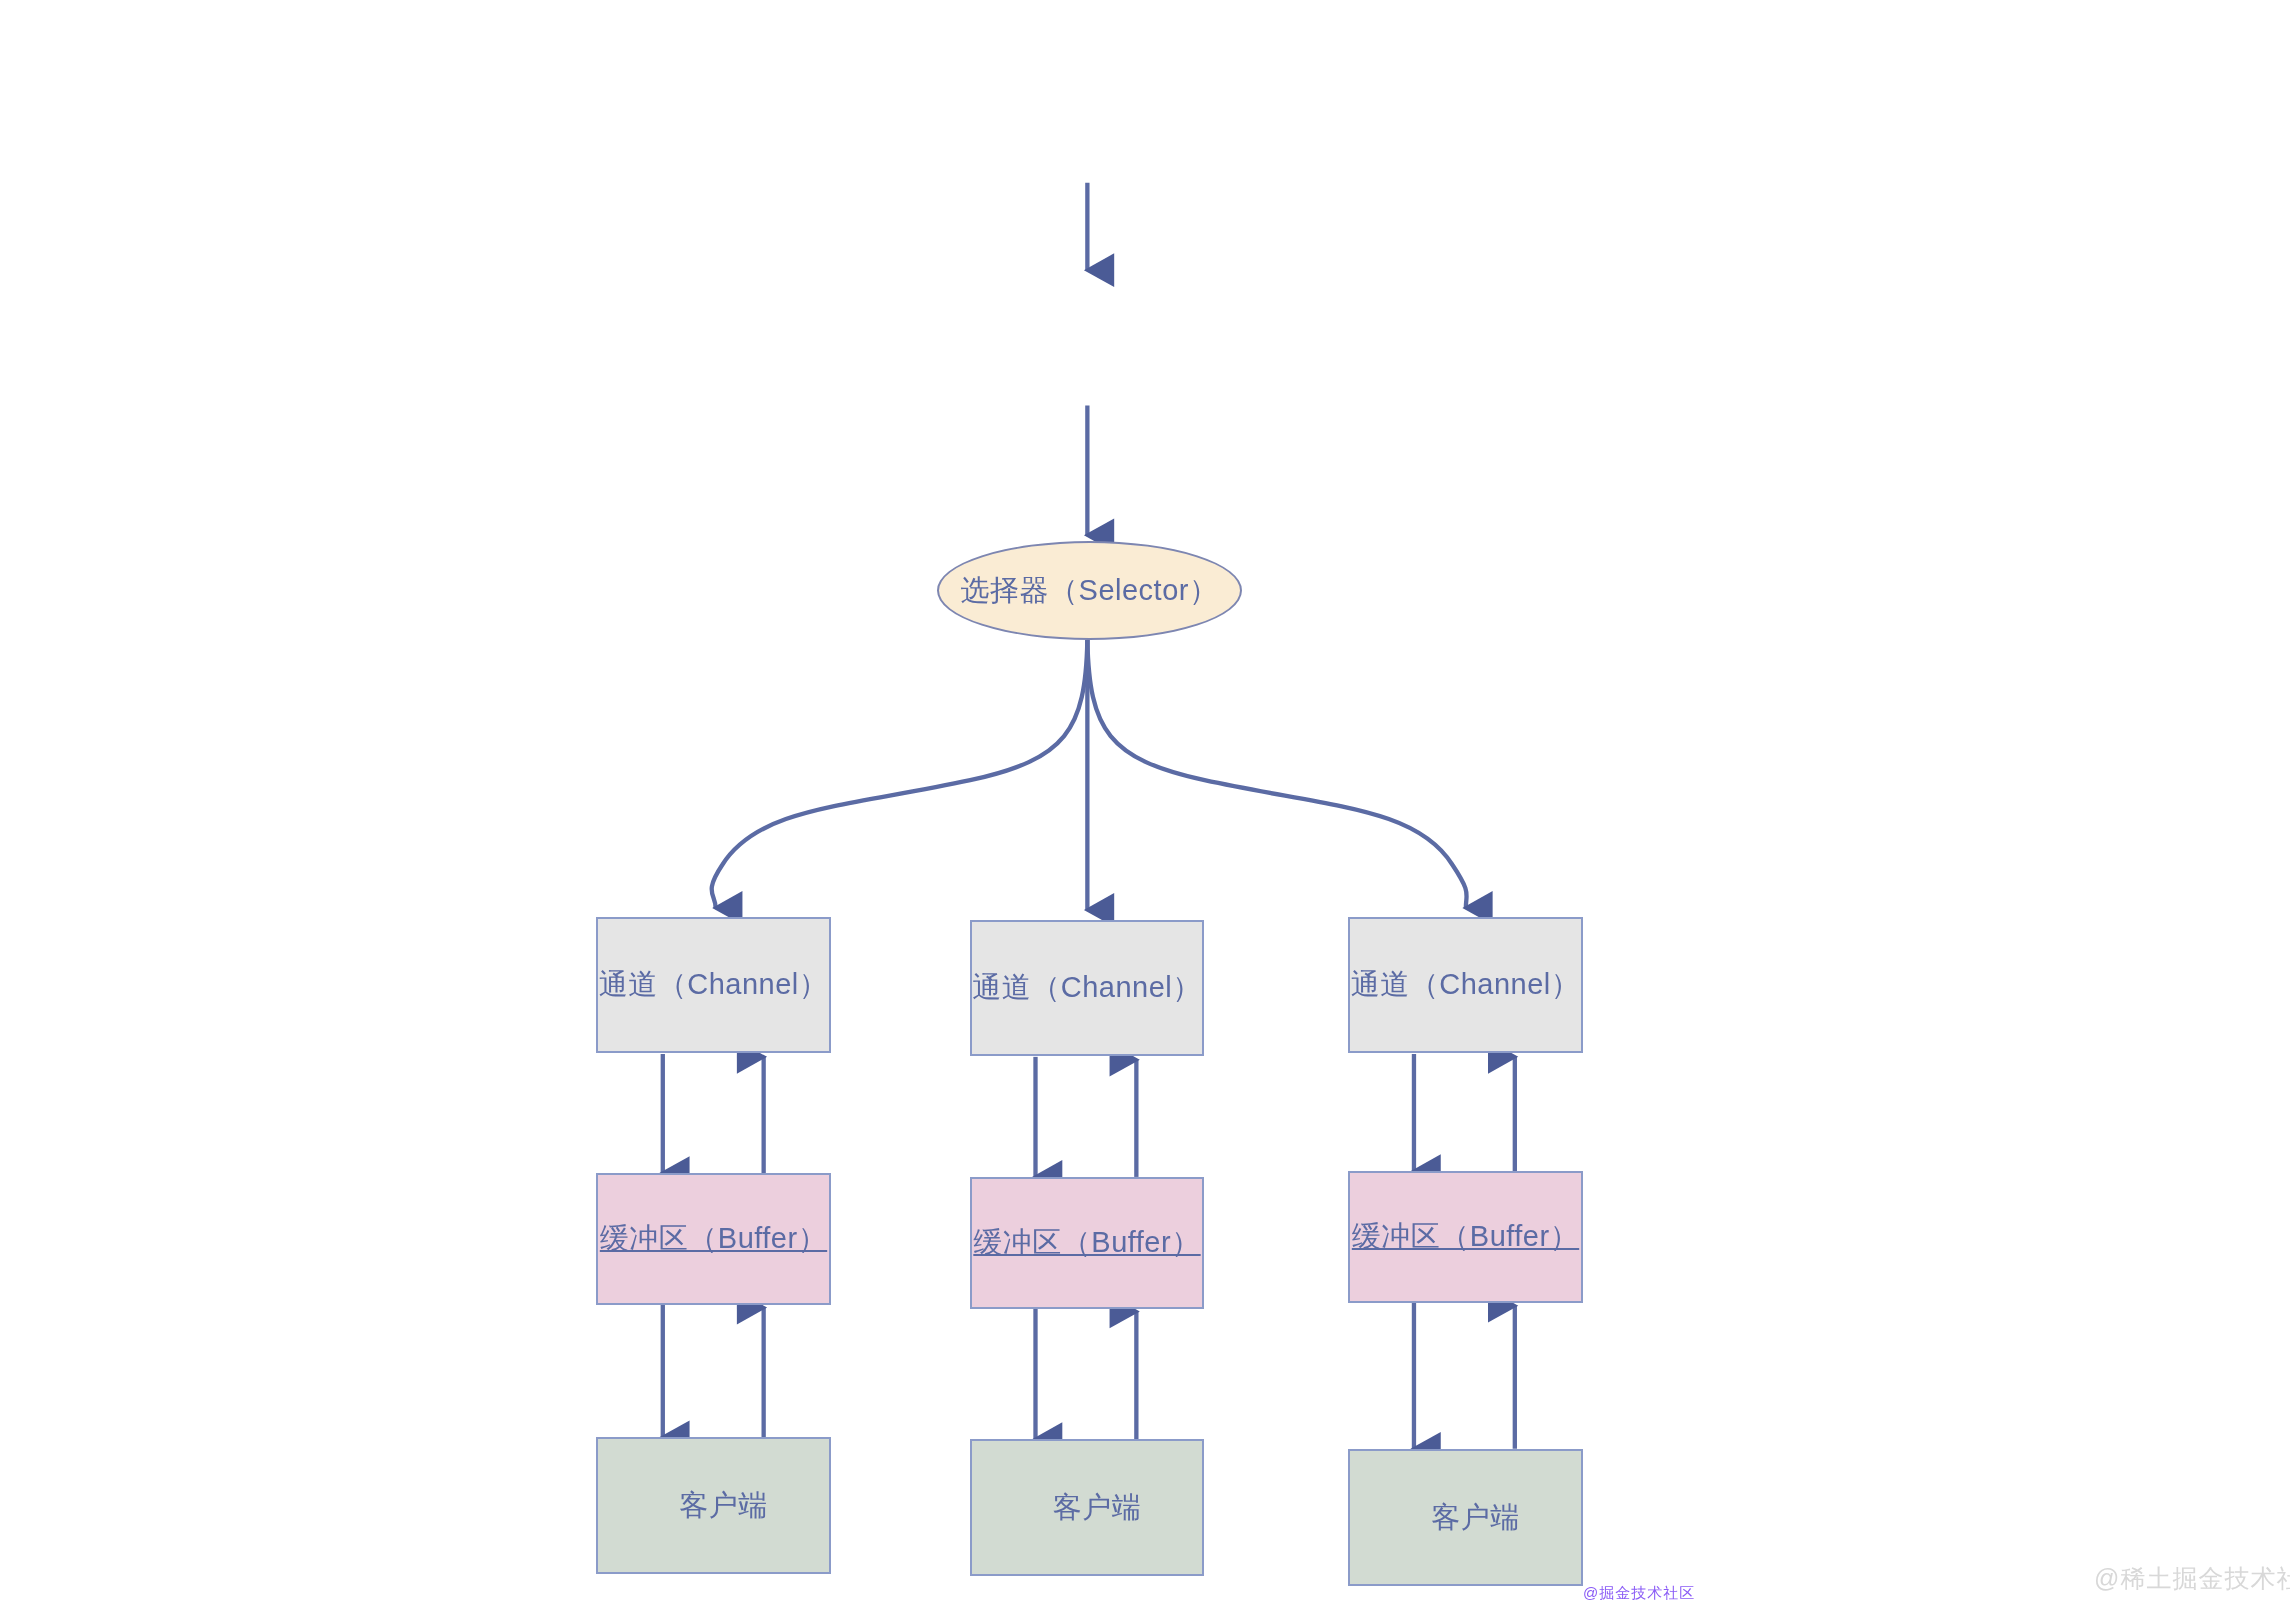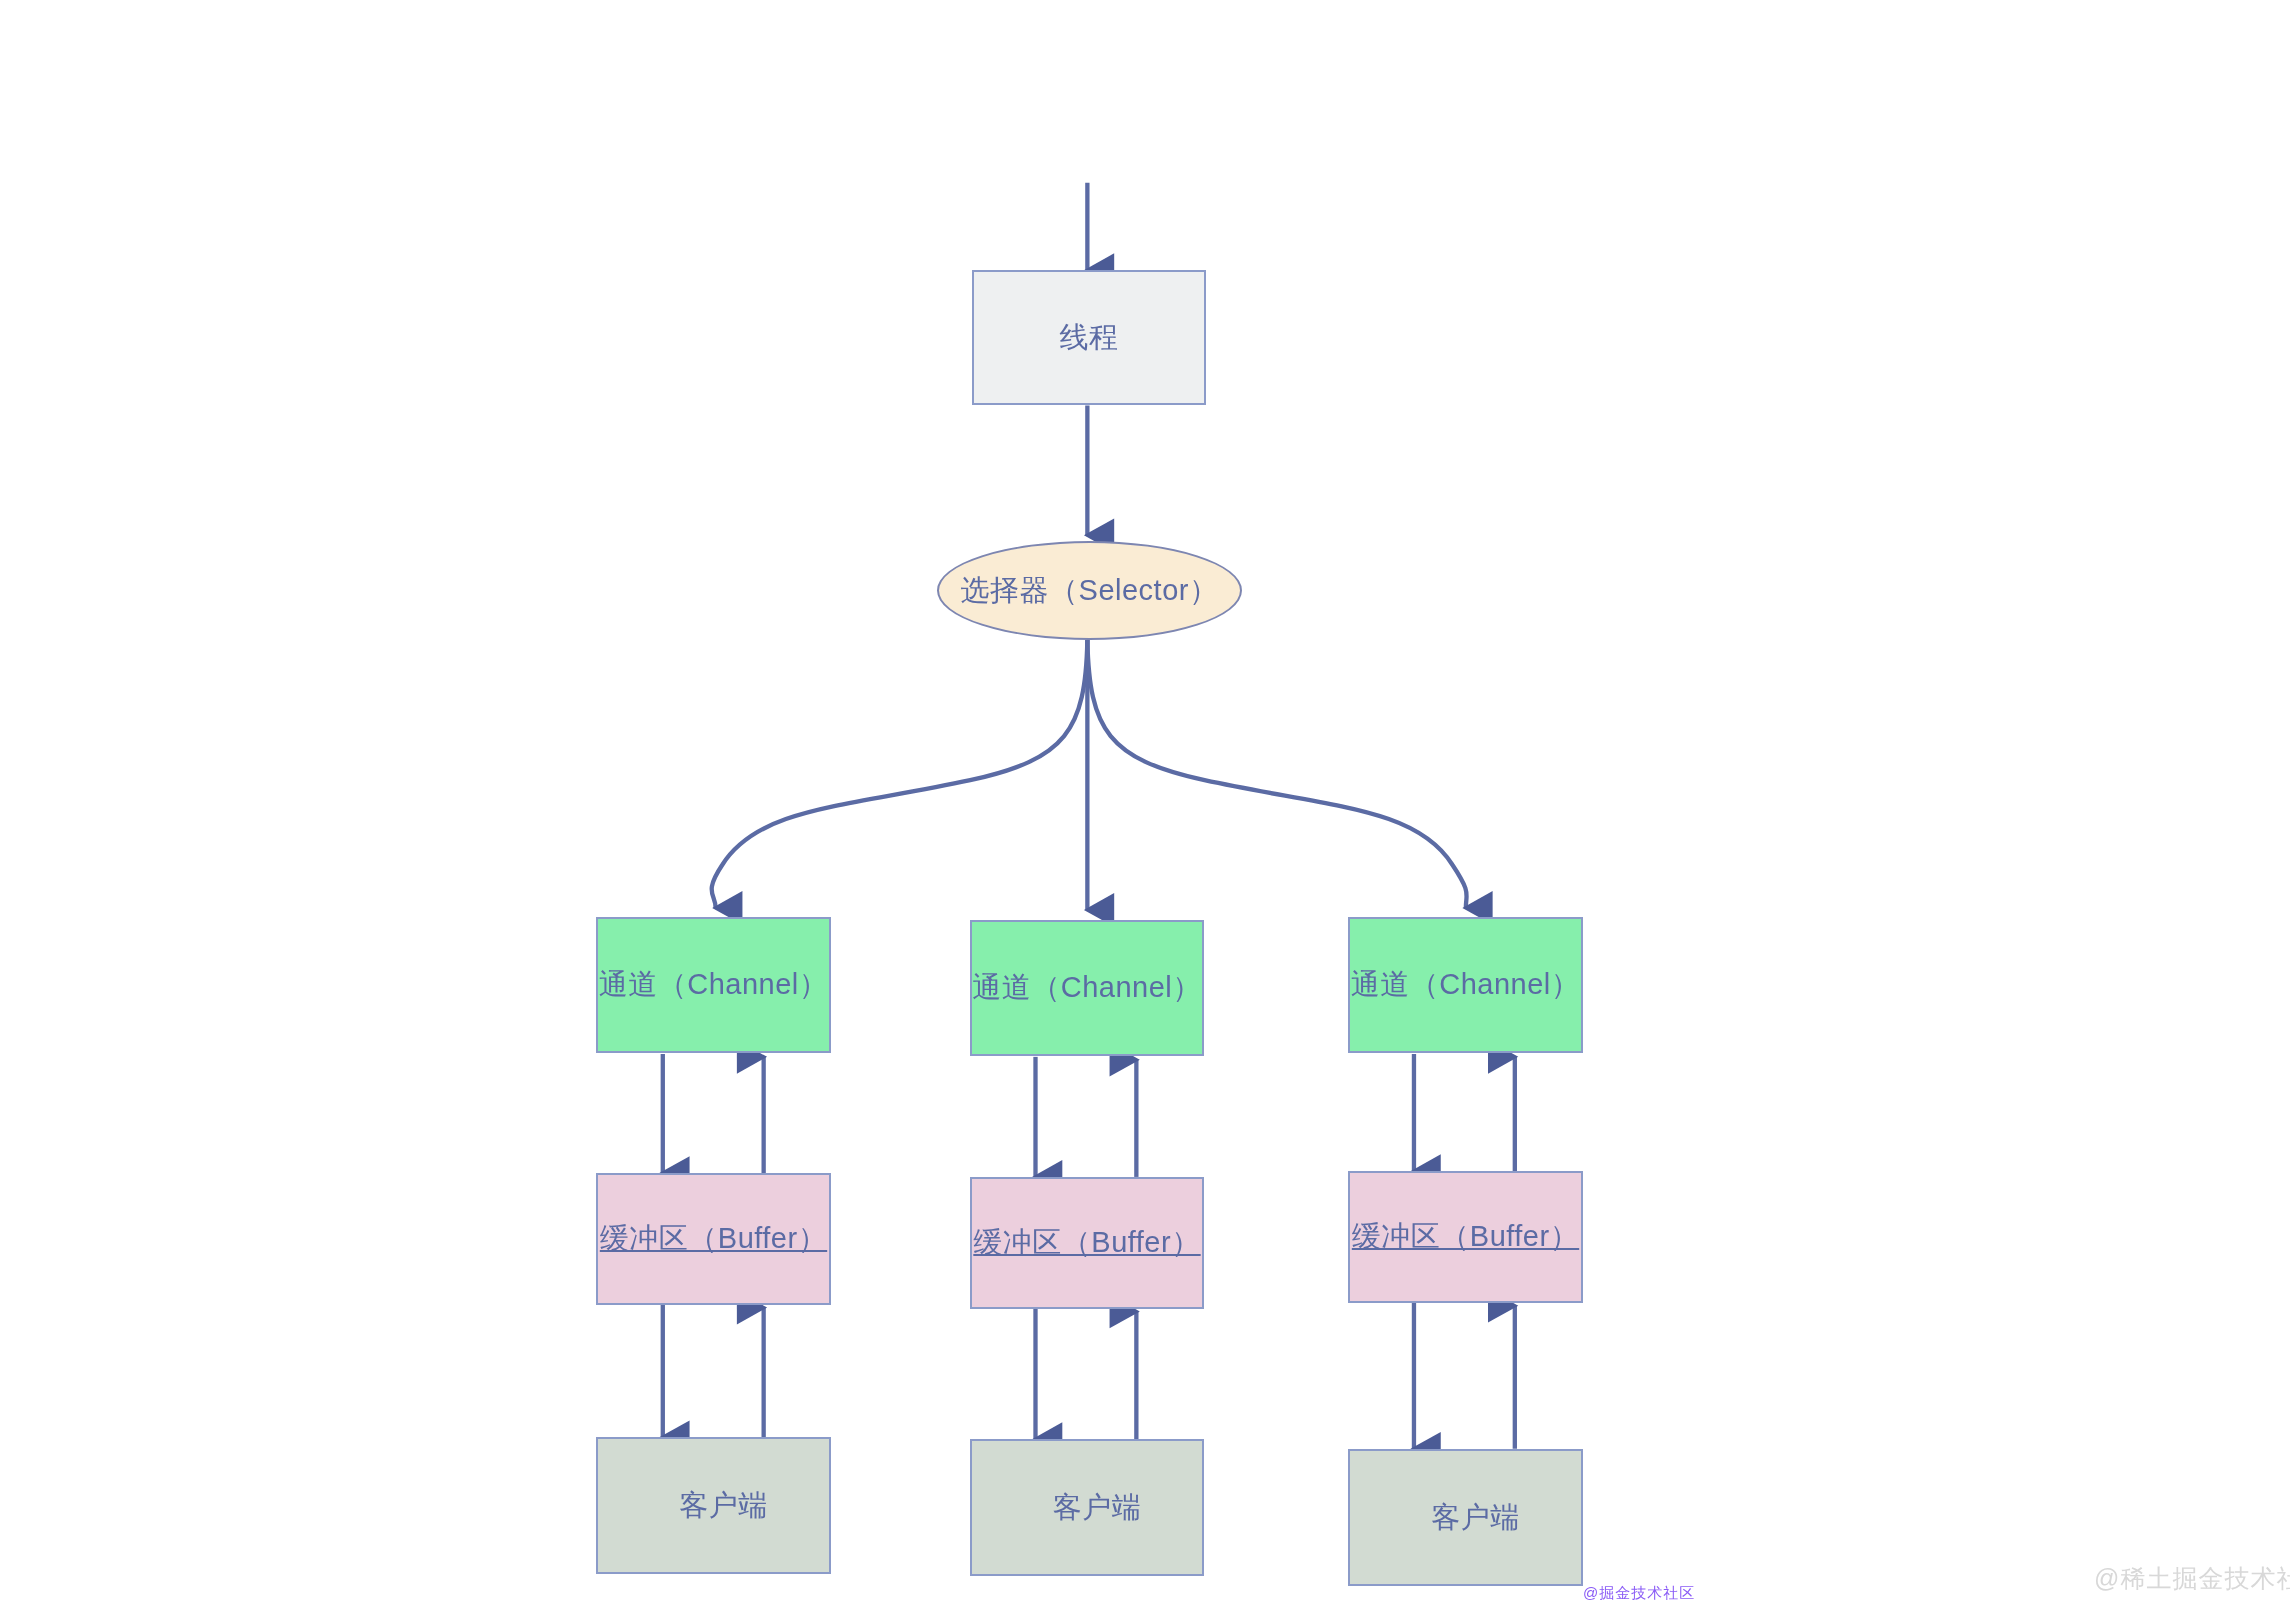--- a/index.html
+++ b/index.html
@@ -35,21 +35,21 @@
     text-align: center;
     border: 2.9px solid #8b9bc9;
     color: #5b6ba4;
     font-size: 29px;
     letter-spacing: 0.5px;
     line-height: 1.3;
     z-index: 2;
   }
   .node.server   { background: #eef0f7; }
   .node.thread   { background: #eef0f1; }
-  .node.channel  { background: #86efac; }
+  .node.channel  { background: #e5e5e5; }
   .node.buffer   { background: #eccfdd; text-decoration: underline; }
   .node.client   { background: #d2dbd2; padding-left: 20px; }
   .node.selector {
     background: #faecd4;
     border-radius: 50%;
     border: 2.9px solid #7d86b1;
     text-align: center;
   }
   .node-label {
     display: block;
@@ -113,23 +113,20 @@
 
       <line x1="1472" y1="1097" x2="1472" y2="1219" marker-end="url(#arrowDown)"></line>
       <line x1="1577" y1="1219" x2="1577" y2="1100" marker-end="url(#arrowUp)"></line>
 
       <line x1="1472" y1="1356" x2="1472" y2="1508" marker-end="url(#arrowDown)"></line>
       <line x1="1577" y1="1508" x2="1577" y2="1359" marker-end="url(#arrowUp)"></line>
     </g>
   </svg>
 
 
-  <div class="node thread" style="left:972px; top:270px; width:234px; height:135px;">
-    <span class="node-label">线程</span>
-  </div>
 
   <div class="node selector" style="left:937px; top:541px; width:305px; height:99px;">
     <span class="node-label">选择器（Selector）</span>
   </div>
 
   <div class="node channel" style="left:596px; top:917px; width:235px; height:136px;">
     <span class="node-label">通道（Channel）</span>
   </div>
   <div class="node channel" style="left:970px; top:920px; width:234px; height:136px;">
     <span class="node-label">通道（Channel）</span>

